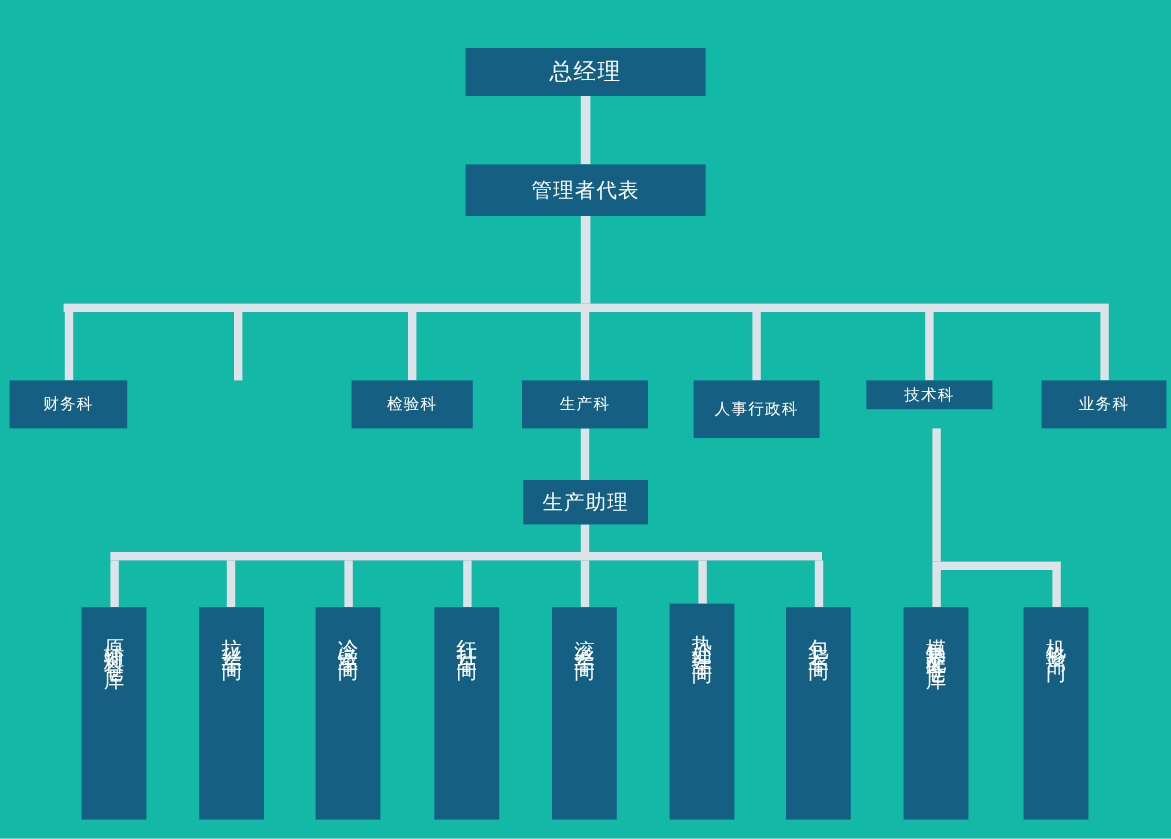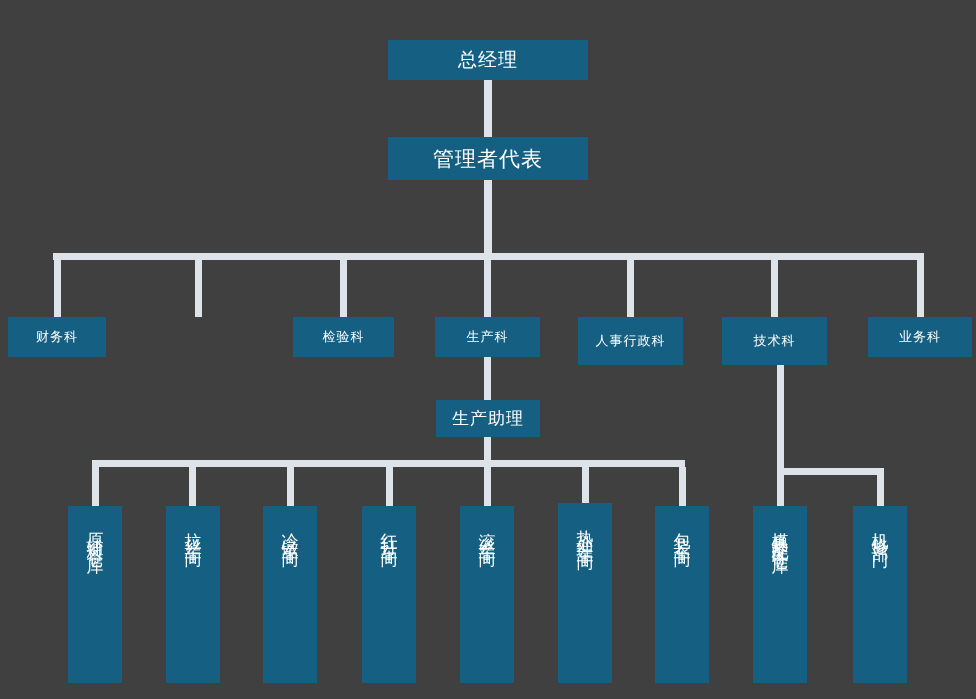--- a/index.html
+++ b/index.html
@@ -5,36 +5,36 @@
   html, body {
     margin: 0;
     padding: 0;
     background: #ffffff;
     font-family: "Liberation Sans", "DejaVu Sans", sans-serif;
   }
   .canvas {
     position: relative;
     width: 976px;
     height: 699px;
-    background: #404040;
+    background: #14b8a6;
     overflow: hidden;
   }
   .node {
     position: absolute;
     background: #156082;
     color: #ffffff;
     display: flex;
     align-items: center;
     justify-content: center;
     text-align: center;
     box-sizing: border-box;
     letter-spacing: 1px;
   }
   .lvl1 { font-size: 19px; }
-  .lvl2 { font-size: 21px; }
+  .lvl2 { font-size: 17px; }
   .lvl3 { font-size: 13px; }
   .lvl4 { font-size: 17px; }
   .vnode {
     position: absolute;
     background: #156082;
     color: #ffffff;
     box-sizing: border-box;
     display: flex;
     justify-content: center;
     align-items: flex-start;
@@ -85,21 +85,21 @@
   <div class="line" style="left:877px; top:475px; width:7px; height:31px;"></div>
 
   <div class="node lvl1" style="left:388px; top:40px; width:200px; height:40px;">总经理</div>
 
   <div class="node lvl2" style="left:388px; top:137px; width:200px; height:43px;">管理者代表</div>
 
   <div class="node lvl3" style="left:8px; top:317px; width:98px; height:40px;">财务科</div>
   <div class="node lvl3" style="left:293px; top:317px; width:101px; height:40px;">检验科</div>
   <div class="node lvl3" style="left:435px; top:317px; width:105px; height:40px;">生产科</div>
   <div class="node lvl3" style="left:578px; top:317px; width:105px; height:48px;">人事行政科</div>
-  <div class="node lvl3" style="left:722px; top:317px; width:105px; height:48px;">技术科</div>
+  <div class="node lvl3" style="left:722px; top:317px; width:105px; height:24px;">技术科</div>
   <div class="node lvl3" style="left:868px; top:317px; width:104px; height:40px;">业务科</div>
 
   <div class="node lvl4" style="left:436px; top:400px; width:104px; height:37px;">生产助理</div>
 
   <div class="vnode" style="left:68px; top:506px; width:54px; height:177px;">
     <span>原辅料仓库</span>
   </div>
   <div class="vnode" style="left:166px; top:506px; width:54px; height:177px;">
     <span>拉丝车间</span>
   </div>

